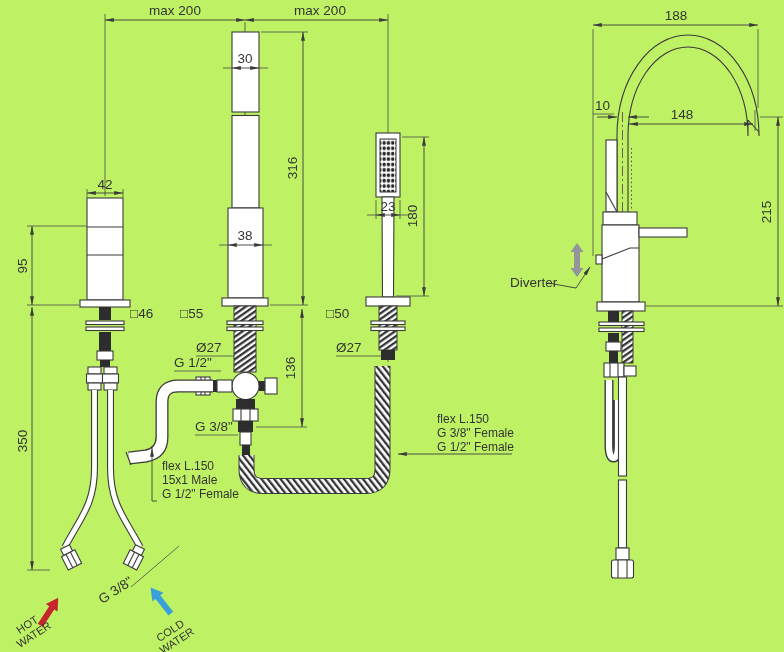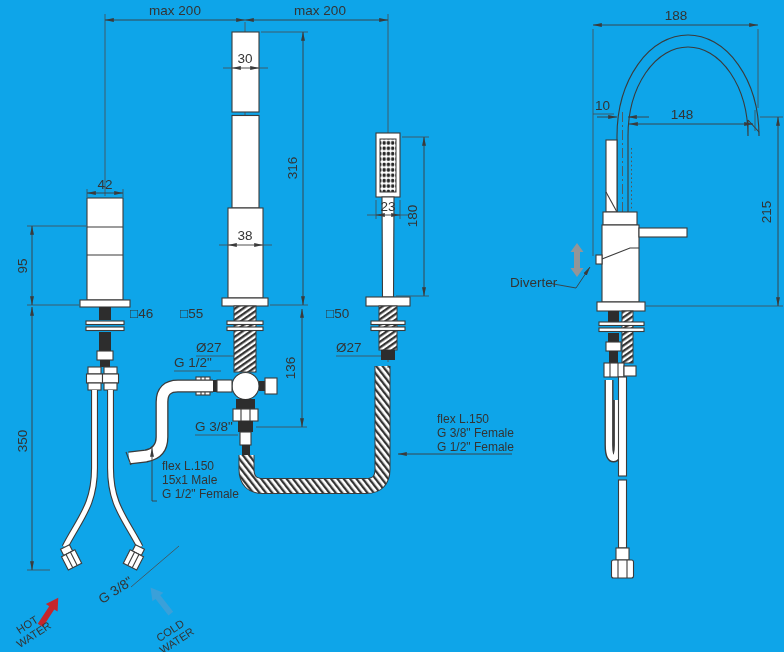--- a/index.html
+++ b/index.html
@@ -1,16 +1,16 @@
 <!DOCTYPE html>
 <html><head>
 <meta charset="utf-8">
 <style>
   html,body{margin:0;padding:0;background:#ffffff;}
-  .stage{position:relative;width:784px;height:652px;background:#0ea5e9;overflow:hidden;
+  .stage{position:relative;width:784px;height:652px;background:#bef264;overflow:hidden;
          font-family:"Liberation Sans","DejaVu Sans",sans-serif;}
   svg text{font-family:"Liberation Sans","DejaVu Sans",sans-serif;font-size:13.5px;fill:#343434;}
   svg text.sm{font-size:12px;}
   svg text.xs{font-size:11px;}
   .mid{text-anchor:middle;}
   .ln{stroke:#3b3b3b;stroke-width:1.1;fill:none;}
   .wh{fill:#ffffff;stroke:#3b3b3b;stroke-width:1.1;}
   .blk{fill:#2d2d2d;stroke:none;}
   .thr{fill:url(#thr);stroke:#3b3b3b;stroke-width:1;}
   .dim{stroke:#3c3c3c;stroke-width:0.9;fill:none;}

